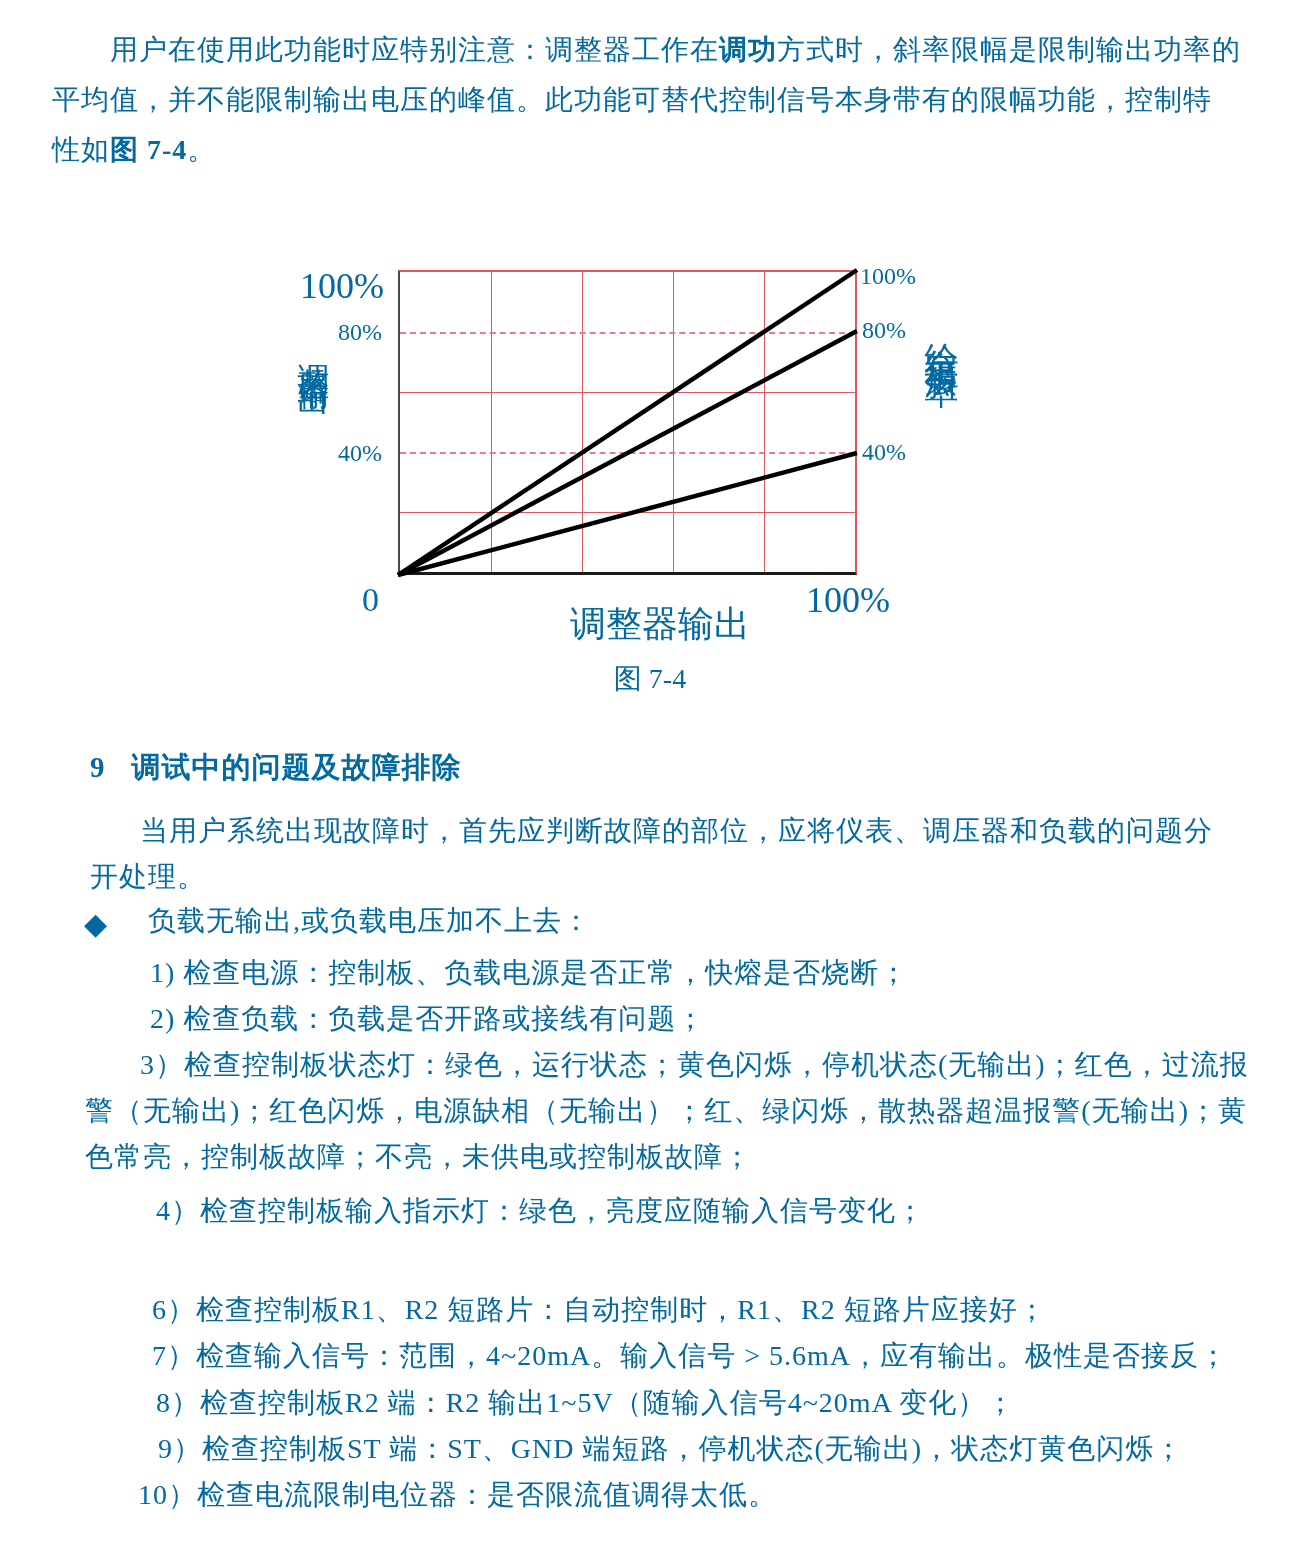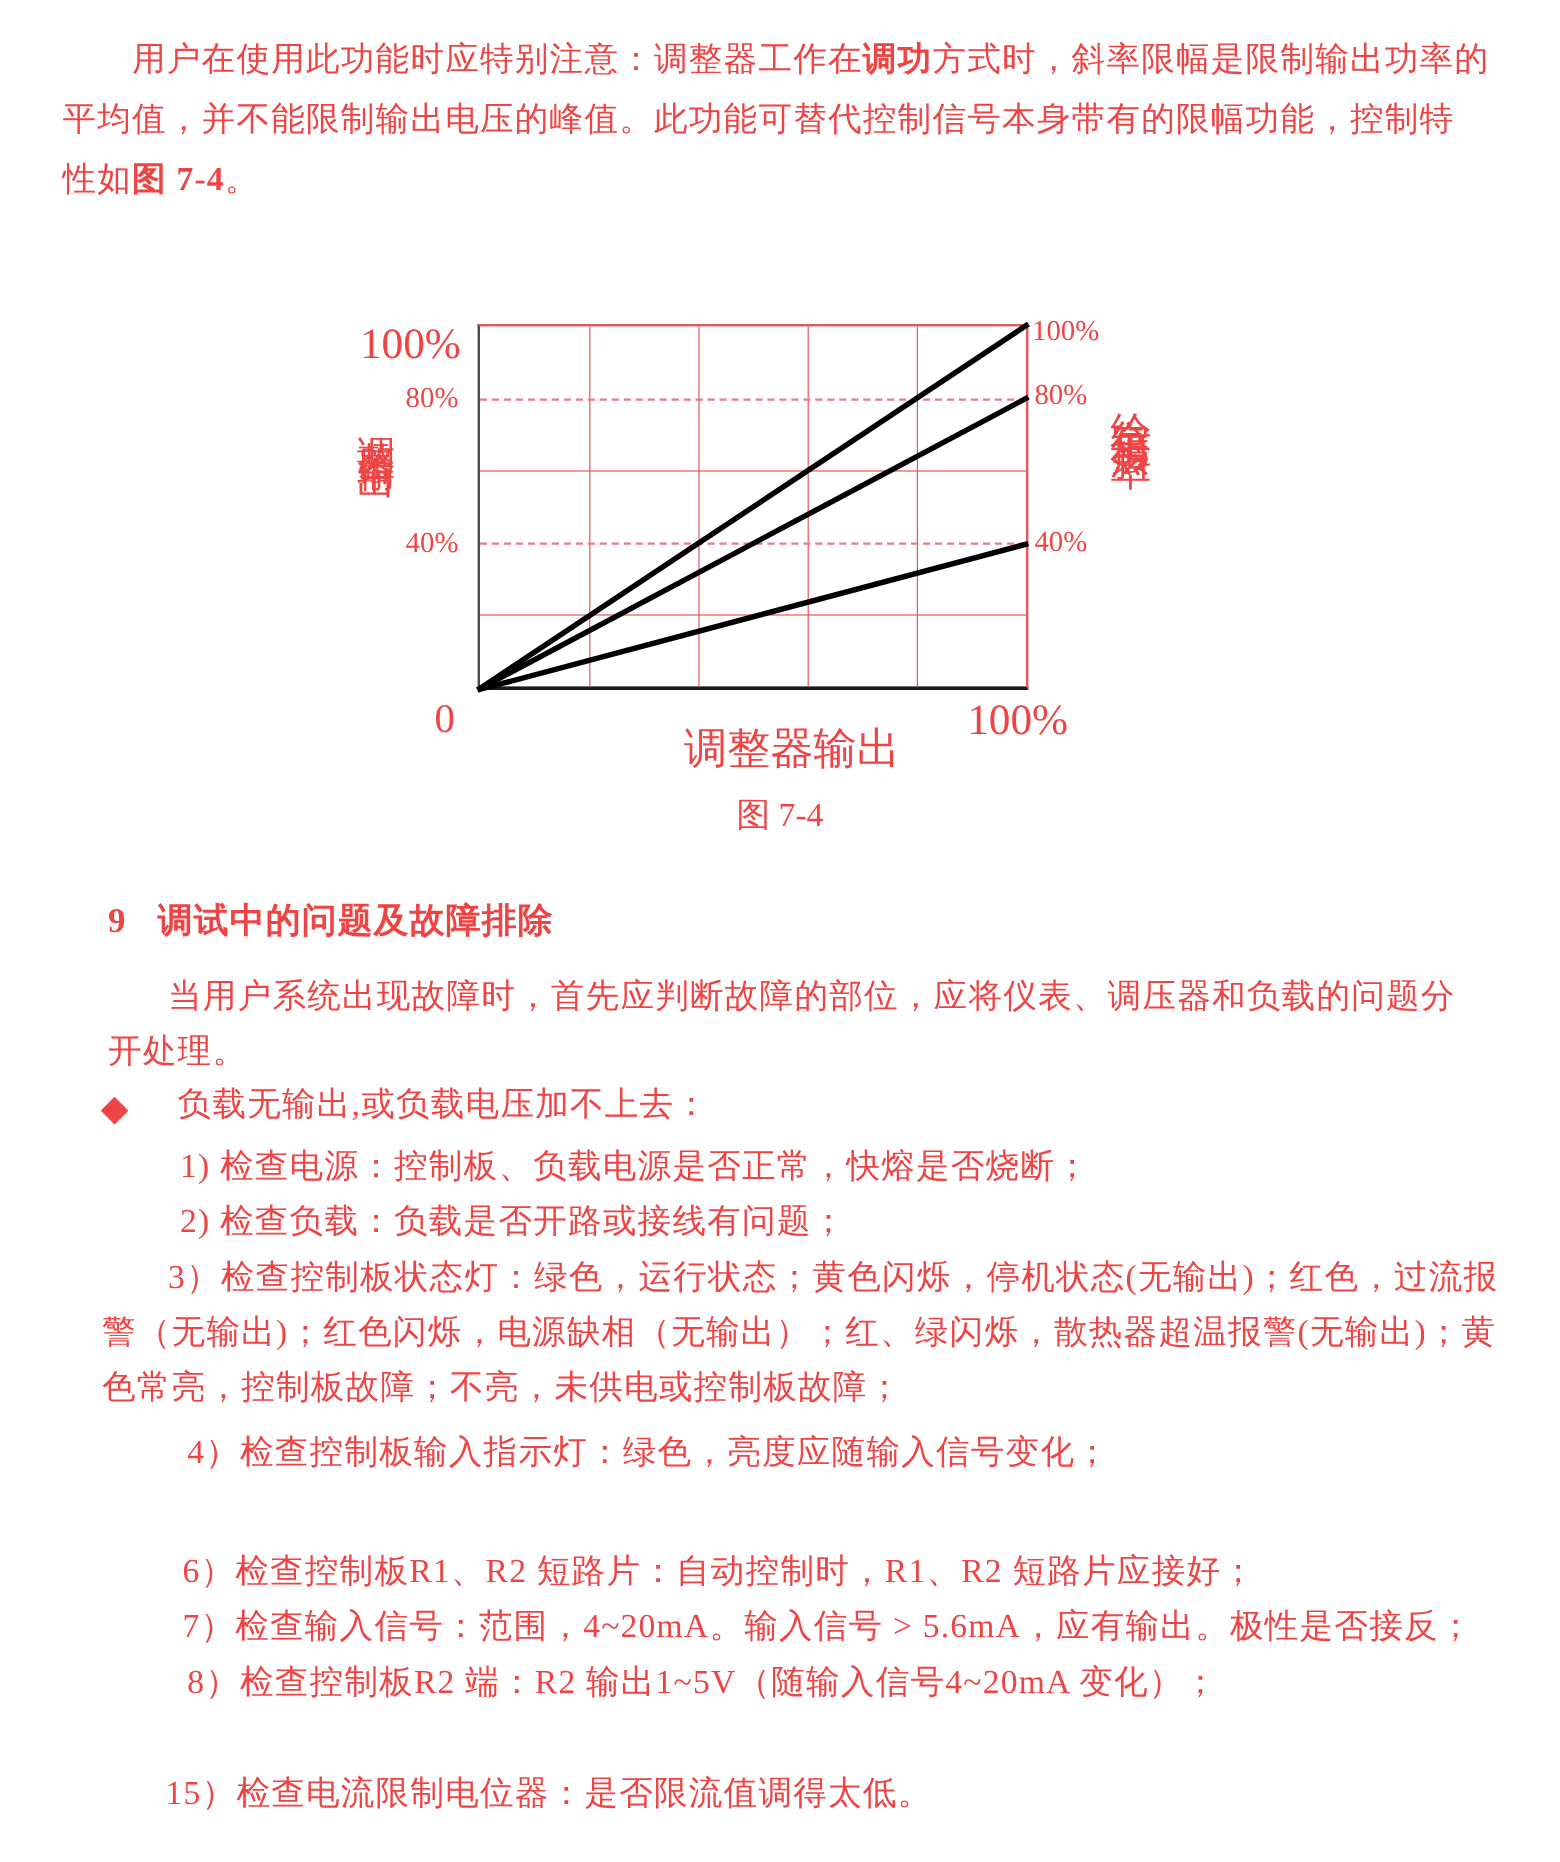--- a/index.html
+++ b/index.html
@@ -1,20 +1,20 @@
 <!DOCTYPE html>
 <html><head>
 <meta charset="utf-8">
 <style>
   * { margin:0; padding:0; box-sizing:border-box; }
   html,body { background:#ffffff; }
   .page {
     position:relative; width:1300px; height:1552px; background:#ffffff;
     font-family:"Liberation Serif","DejaVu Serif",serif;
-    color:#ef4444; overflow:hidden;
+    color:#0369a1; overflow:hidden;
   }
   .tline { position:absolute; font-size:28px; line-height:34px; white-space:nowrap; letter-spacing:1px; }
   .b { font-weight:bold; }
   
   .plot { position:absolute; left:398px; top:270px; width:459px; height:305px;
           border-top:2px solid #e2575f; border-right:2px solid #e2575f;
           border-left:2px solid #4a4a4a; border-bottom:3px solid #1a1a1a; }
   .gv { position:absolute; top:0; bottom:0; width:0; border-left:1.5px solid #e2575f; }
   .gh-solid { position:absolute; left:0; right:0; height:0; border-top:1.5px solid #e2575f; }
   .gh-dash  { position:absolute; left:0; right:0; height:0; border-top:2px dashed #ea7b87; }
@@ -89,15 +89,16 @@
 
   <div class="tline" style="left:150px; top:956px;">1) 检查电源：控制板、负载电源是否正常，快熔是否烧断；</div>
   <div class="tline" style="left:150px; top:1002px;">2) 检查负载：负载是否开路或接线有问题；</div>
   <div class="tline" style="left:140px; top:1048px;">3）检查控制板状态灯：绿色，运行状态；黄色闪烁，停机状态(无输出)；红色，过流报</div>
   <div class="tline" style="left:85px;  top:1140px;">色常亮，控制板故障；不亮，未供电或控制板故障；</div>
   <div class="tline" style="left:85px;  top:1094px;">警（无输出)；红色闪烁，电源缺相（无输出）；红、绿闪烁，散热器超温报警(无输出)；黄</div>
   <div class="tline" style="left:156px; top:1194px;">4）检查控制板输入指示灯：绿色，亮度应随输入信号变化；</div>
   <div class="tline" style="left:152px; top:1293px;">6）检查控制板R1、R2 短路片：自动控制时，R1、R2 短路片应接好；</div>
   <div class="tline" style="left:152px; top:1339px;">7）检查输入信号：范围，4~20mA。输入信号 &gt; 5.6mA，应有输出。极性是否接反；</div>
   <div class="tline" style="left:156px; top:1386px;">8）检查控制板R2 端：R2 输出1~5V（随输入信号4~20mA 变化）；</div>
-  <div class="tline" style="left:138px; top:1478px;">15）检查电流限制电位器：是否限流值调得太低。</div>
+  <div class="tline" style="left:158px; top:1432px;">9）检查控制板ST 端：ST、GND 端短路，停机状态(无输出)，状态灯黄色闪烁；</div>
+  <div class="tline" style="left:138px; top:1478px;">10）检查电流限制电位器：是否限流值调得太低。</div>
 
 </div>
 
 </body></html>

